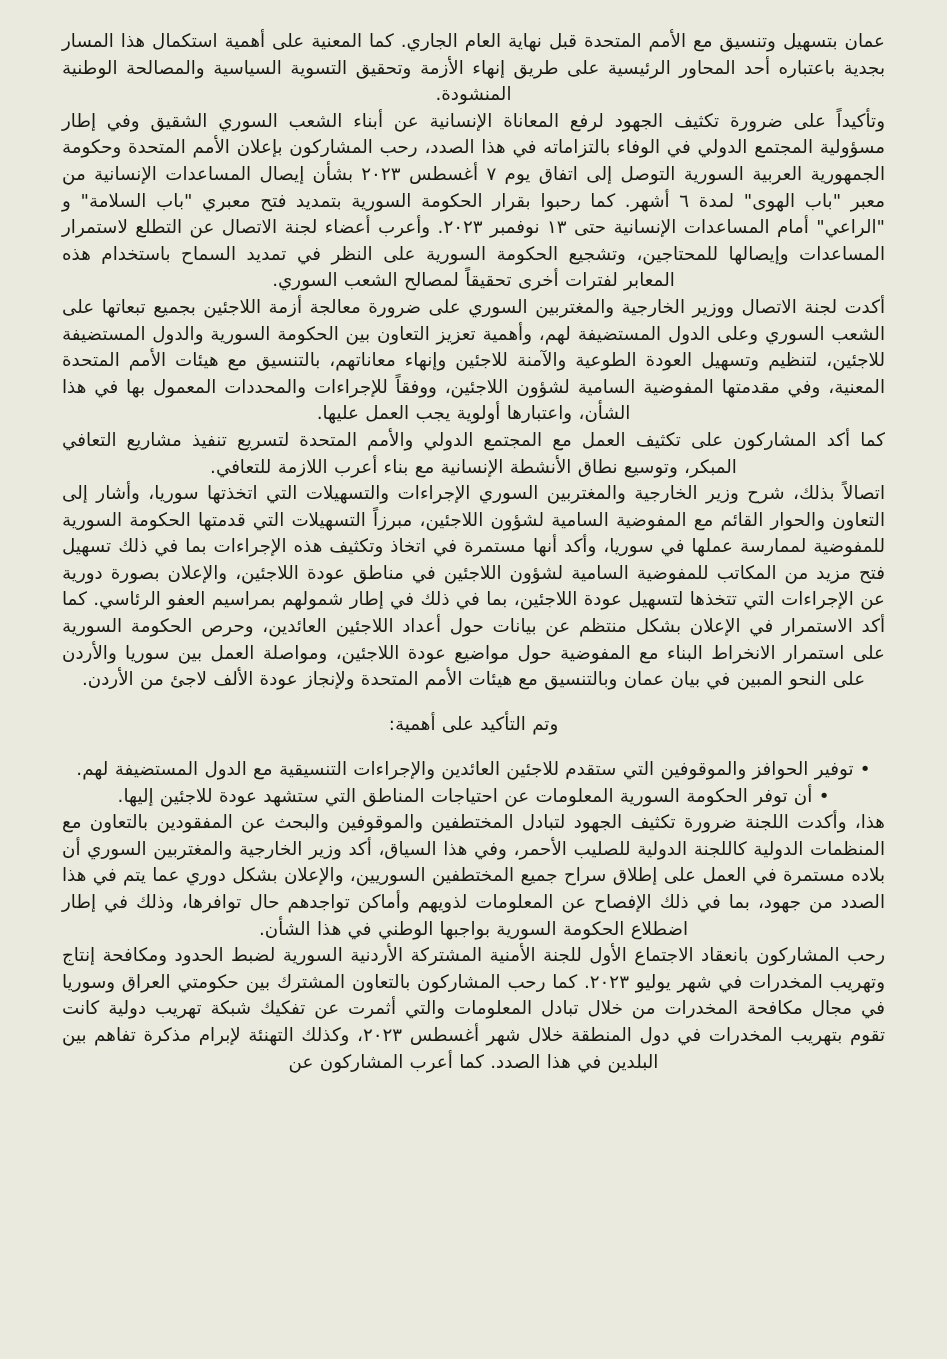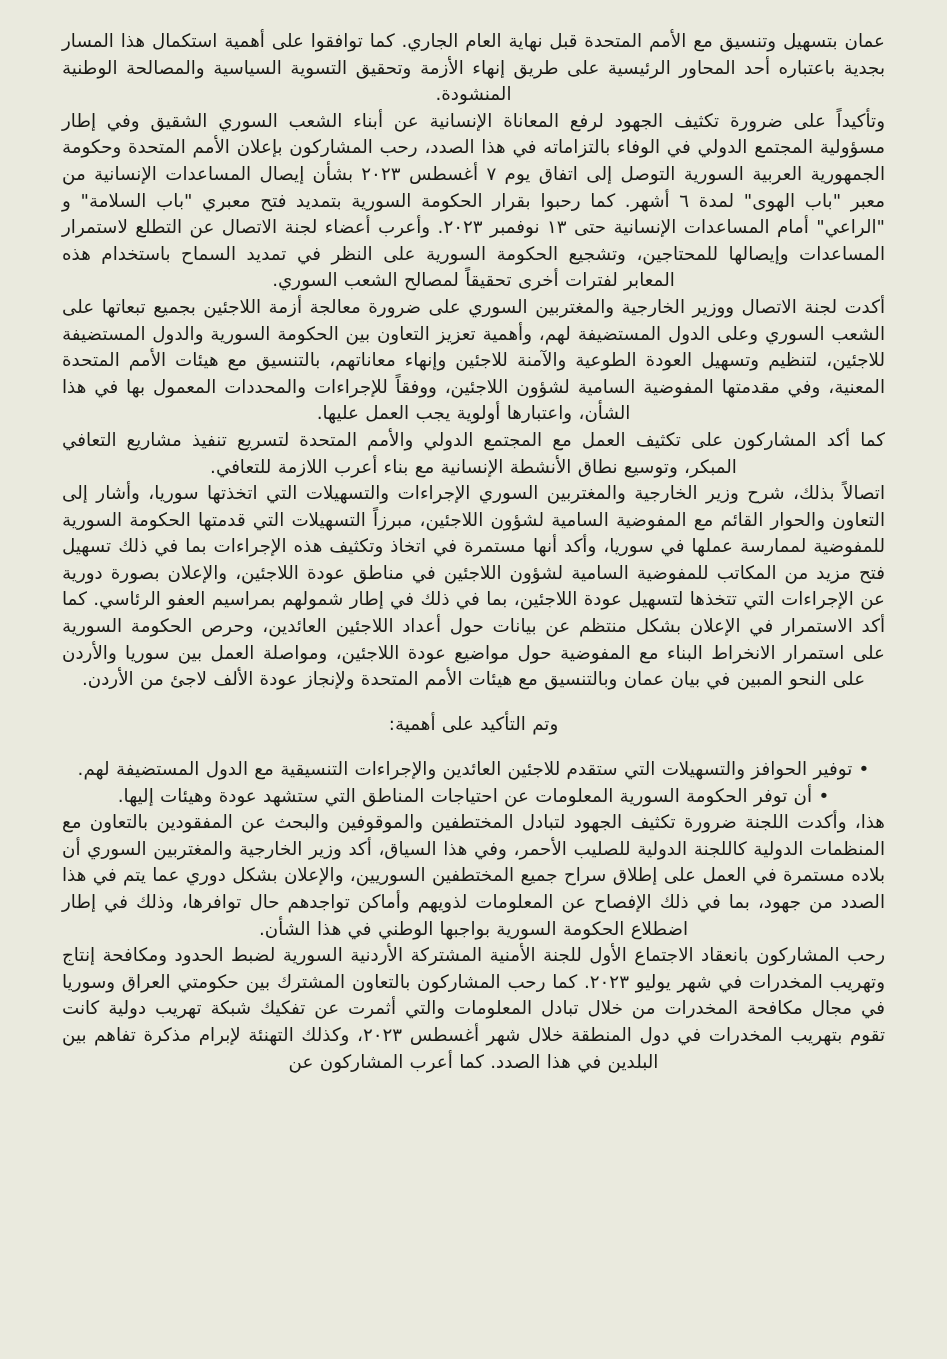--- a/index.html
+++ b/index.html
@@ -57,35 +57,35 @@
     text-align: justify;
     text-align-last: center;
   }
 </style>
 </head>
 <body>
 
 <div id="page">
   <div class="doc-body">
 
-    <p class="para">عمان بتسهيل وتنسيق مع الأمم المتحدة قبل نهاية العام الجاري. كما توافقوا على أهمية استكمال هذا المسار بجدية باعتباره أحد المحاور الرئيسية على طريق إنهاء الأزمة وتحقيق التسوية السياسية والمصالحة الوطنية المنشودة.</p>
+    <p class="para">عمان بتسهيل وتنسيق مع الأمم المتحدة قبل نهاية العام الجاري. كما المعنية على أهمية استكمال هذا المسار بجدية باعتباره أحد المحاور الرئيسية على طريق إنهاء الأزمة وتحقيق التسوية السياسية والمصالحة الوطنية المنشودة.</p>
 
     <p class="para">وتأكيداً على ضرورة تكثيف الجهود لرفع المعاناة الإنسانية عن أبناء الشعب السوري الشقيق وفي إطار مسؤولية المجتمع الدولي في الوفاء بالتزاماته في هذا الصدد، رحب المشاركون بإعلان الأمم المتحدة وحكومة الجمهورية العربية السورية التوصل إلى اتفاق يوم ٧ أغسطس ٢٠٢٣ بشأن إيصال المساعدات الإنسانية من معبر "باب الهوى" لمدة ٦ أشهر. كما رحبوا بقرار الحكومة السورية بتمديد فتح معبري "باب السلامة" و "الراعي" أمام المساعدات الإنسانية حتى ١٣ نوفمبر ٢٠٢٣. وأعرب أعضاء لجنة الاتصال عن التطلع لاستمرار المساعدات وإيصالها للمحتاجين، وتشجيع الحكومة السورية على النظر في تمديد السماح باستخدام هذه المعابر لفترات أخرى تحقيقاً لمصالح الشعب السوري.</p>
 
     <p class="para">أكدت لجنة الاتصال ووزير الخارجية والمغتربين السوري على ضرورة معالجة أزمة اللاجئين بجميع تبعاتها على الشعب السوري وعلى الدول المستضيفة لهم، وأهمية تعزيز التعاون بين الحكومة السورية والدول المستضيفة للاجئين، لتنظيم وتسهيل العودة الطوعية والآمنة للاجئين وإنهاء معاناتهم، بالتنسيق مع هيئات الأمم المتحدة المعنية، وفي مقدمتها المفوضية السامية لشؤون اللاجئين، ووفقاً للإجراءات والمحددات المعمول بها في هذا الشأن، واعتبارها أولوية يجب العمل عليها.</p>
 
     <p class="para">كما أكد المشاركون على تكثيف العمل مع المجتمع الدولي والأمم المتحدة لتسريع تنفيذ مشاريع التعافي المبكر، وتوسيع نطاق الأنشطة الإنسانية مع بناء أعرب اللازمة للتعافي.</p>
 
     <p class="para">اتصالاً بذلك، شرح وزير الخارجية والمغتربين السوري الإجراءات والتسهيلات التي اتخذتها سوريا، وأشار إلى التعاون والحوار القائم مع المفوضية السامية لشؤون اللاجئين، مبرزاً التسهيلات التي قدمتها الحكومة السورية للمفوضية لممارسة عملها في سوريا، وأكد أنها مستمرة في اتخاذ وتكثيف هذه الإجراءات بما في ذلك تسهيل فتح مزيد من المكاتب للمفوضية السامية لشؤون اللاجئين في مناطق عودة اللاجئين، والإعلان بصورة دورية عن الإجراءات التي تتخذها لتسهيل عودة اللاجئين، بما في ذلك في إطار شمولهم بمراسيم العفو الرئاسي. كما أكد الاستمرار في الإعلان بشكل منتظم عن بيانات حول أعداد اللاجئين العائدين، وحرص الحكومة السورية على استمرار الانخراط البناء مع المفوضية حول مواضيع عودة اللاجئين، ومواصلة العمل بين سوريا والأردن على النحو المبين في بيان عمان وبالتنسيق مع هيئات الأمم المتحدة ولإنجاز عودة الألف لاجئ من الأردن.</p>
 
     <p class="lead">وتم التأكيد على أهمية:</p>
 
-    <p class="bullet"><span class="bullet-mark">•</span> <span>توفير الحوافز والتسهيلات التي ستقدم للاجئين العائدين والإجراءات التنسيقية مع الدول المستضيفة لهم.</span></p>
+    <p class="bullet"><span class="bullet-mark">•</span> <span>توفير الحوافز والموقوفين التي ستقدم للاجئين العائدين والإجراءات التنسيقية مع الدول المستضيفة لهم.</span></p>
 
 
-    <p class="bullet"><span class="bullet-mark">•</span> <span>أن توفر الحكومة السورية المعلومات عن احتياجات المناطق التي ستشهد عودة وهيئات إليها.</span></p>
+    <p class="bullet"><span class="bullet-mark">•</span> <span>أن توفر الحكومة السورية المعلومات عن احتياجات المناطق التي ستشهد عودة للاجئين إليها.</span></p>
 
     <p class="para">هذا، وأكدت اللجنة ضرورة تكثيف الجهود لتبادل المختطفين والموقوفين والبحث عن المفقودين بالتعاون مع المنظمات الدولية كاللجنة الدولية للصليب الأحمر، وفي هذا السياق، أكد وزير الخارجية والمغتربين السوري أن بلاده مستمرة في العمل على إطلاق سراح جميع المختطفين السوريين، والإعلان بشكل دوري عما يتم في هذا الصدد من جهود، بما في ذلك الإفصاح عن المعلومات لذويهم وأماكن تواجدهم حال توافرها، وذلك في إطار اضطلاع الحكومة السورية بواجبها الوطني في هذا الشأن.</p>
 
     <p class="para">رحب المشاركون بانعقاد الاجتماع الأول للجنة الأمنية المشتركة الأردنية السورية لضبط الحدود ومكافحة إنتاج وتهريب المخدرات في شهر يوليو ٢٠٢٣. كما رحب المشاركون بالتعاون المشترك بين حكومتي العراق وسوريا في مجال مكافحة المخدرات من خلال تبادل المعلومات والتي أثمرت عن تفكيك شبكة تهريب دولية كانت تقوم بتهريب المخدرات في دول المنطقة خلال شهر أغسطس ٢٠٢٣، وكذلك التهنئة لإبرام مذكرة تفاهم بين البلدين في هذا الصدد. كما أعرب المشاركون عن</p>
 
   </div>
 </div>
 
 </body></html>

